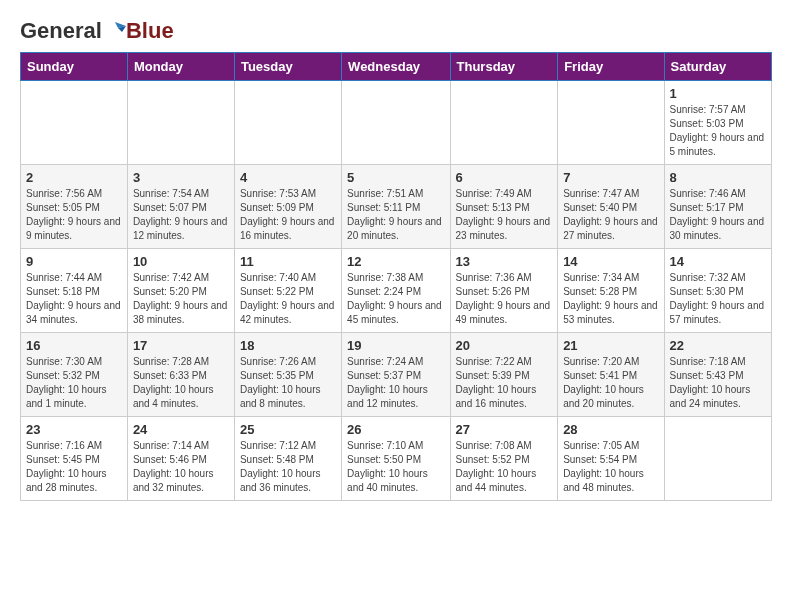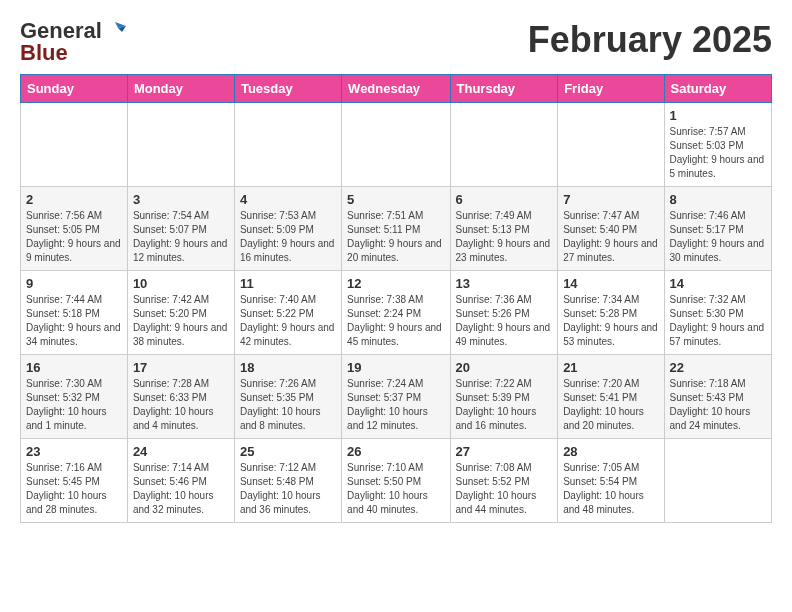--- a/index.html
+++ b/index.html
@@ -11,21 +11,21 @@
       padding: 20px;
     }
     .header {
       display: flex;
       justify-content: space-between;
       align-items: flex-start;
       margin-bottom: 10px;
     }
     .logo {
       display: flex;
-      flex-direction: column;
+      flex-direction: row;
       align-items: flex-start;
     }
     .logo-general {
       font-size: 22px;
       font-weight: bold;
       color: #333;
       line-height: 1;
     }
     .logo-blue {
       font-size: 22px;
@@ -45,21 +45,21 @@
     .location {
       font-size: 16px;
       color: #555;
     }
     .calendar {
       width: 100%;
       border-collapse: collapse;
       border: 1px solid #ccc;
     }
     .calendar th {
-      background: #ec4899;
+      background: #701a75;
       color: #fff;
       font-size: 13px;
       font-weight: bold;
       padding: 6px 6px;
       text-align: left;
       border: 1px solid #2e7abf;
     }
     .calendar td {
       vertical-align: top;
       border: 1px solid #ccc;
@@ -97,21 +97,20 @@
     <div style="display:flex; align-items:center;">
       <span class="logo-general">General</span>
       <svg width="22" height="22" viewBox="0 0 22 22" style="margin-left:2px;margin-top:-4px;">
         <polygon points="11,4 22,8 14,10" fill="#2e7abf"></polygon>
         <polygon points="14,10 22,8 18,14" fill="#1a5c9a"></polygon>
       </svg>
     </div>
     <span class="logo-blue">Blue</span>
   </div>
   <div class="title-block">
-    <div class="month-title">February 2025</div>
   </div>
 </div>
 
 <table class="calendar">
   <thead>
     <tr>
     <th>Sunday</th>
         <th>Monday</th>
         <th>Tuesday</th>
         <th>Wednesday</th>

